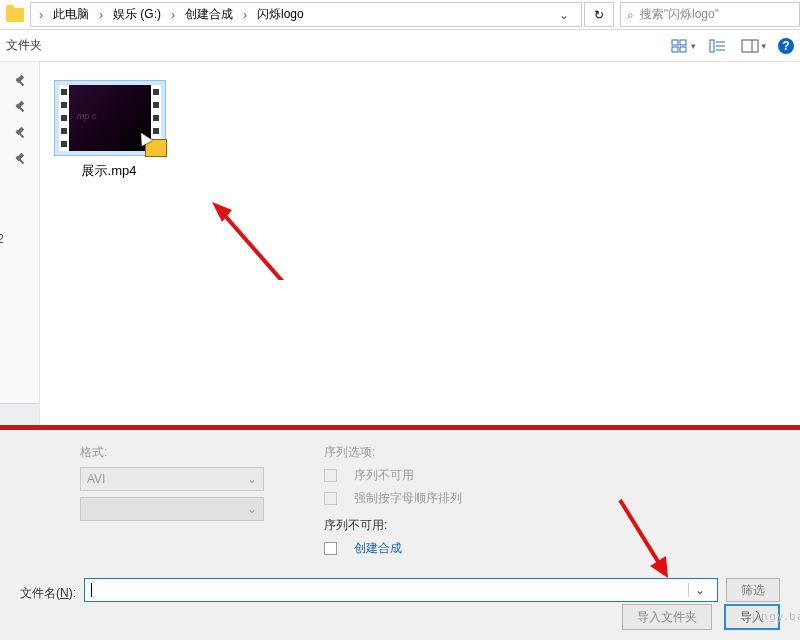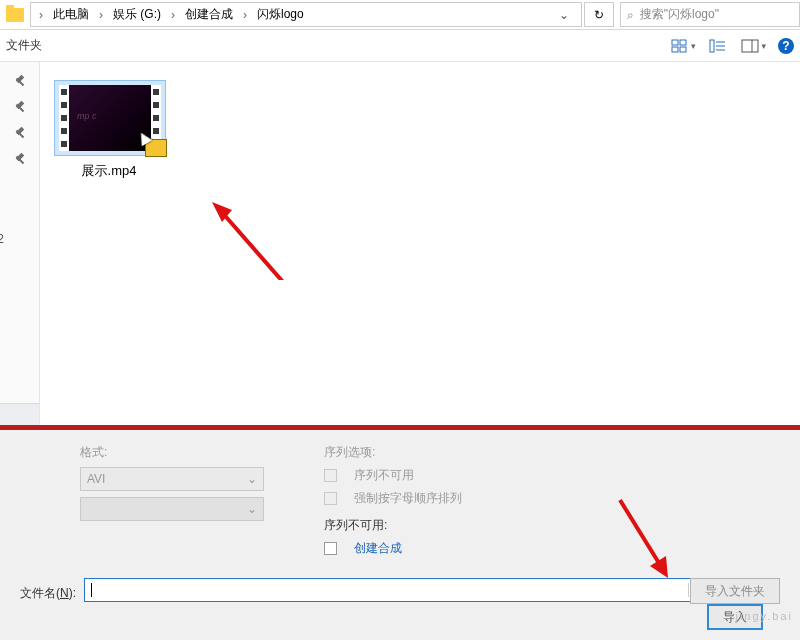--- a/index.html
+++ b/index.html
@@ -62,21 +62,21 @@
 .chk { display:flex; align-items:center; gap:17px; }
 .chk .box { width:13px; height:13px; border:1px solid #9a9a9a; background:#fff; }
 .chk .box.dim { border-color:#c9c9c9; background:#eee; }
 .chk.link span.txt { color:#1a63b7; }
 .filename-row { position:absolute; left:20px; right:20px; bottom:38px; display:flex; align-items:flex-end; gap:8px; }
 .filename-row .flab { white-space:nowrap; color:#333; }
 .filename-row .fn-input { flex:1; height:24px; border:1px solid #2277cc; background:#fff; display:flex; align-items:center; padding:0 6px; }
 .fn-caret { width:1px; height:14px; background:#000; }
 .fn-drop { padding:0 6px; color:#555; border-left:1px solid #ccc; }
 .fn-side-btn { width:54px; height:24px; border:1px solid #b5b5b5; background:#e9e9e9; display:flex; align-items:center; justify-content:center; color:#777; position:relative; }
-.btn-row { position:absolute; right:20px; bottom:10px; display:flex; gap:0; align-items:center;flex-direction:column; }
+.btn-row { position:absolute; right:20px; bottom:10px; display:flex; gap:12px; align-items:flex-end; }
 .btn { height:26px; padding:0 14px; border:1px solid #b5b5b5; background:#e9e9e9; display:flex; align-items:center; color:#888; }
 .btn.primary { border:2px solid #2e89d6; color:#555; background:#e9e9e9; position:relative; }
 .btn.primary .ghost { position:absolute; right:-32px; top:4px; color:#bdbdbd; font-size:11px; letter-spacing:2px; }
 
 .arrow2-svg { position:absolute; right:120px; bottom:56px; pointer-events:none; }
 
 .u { text-decoration: underline; }
 </style>
 </head>
 <body>

